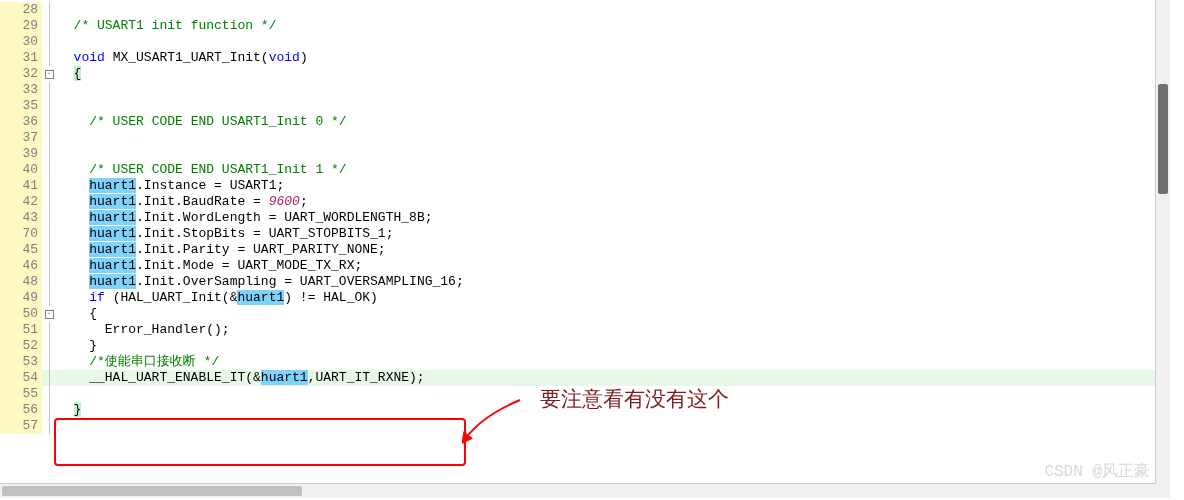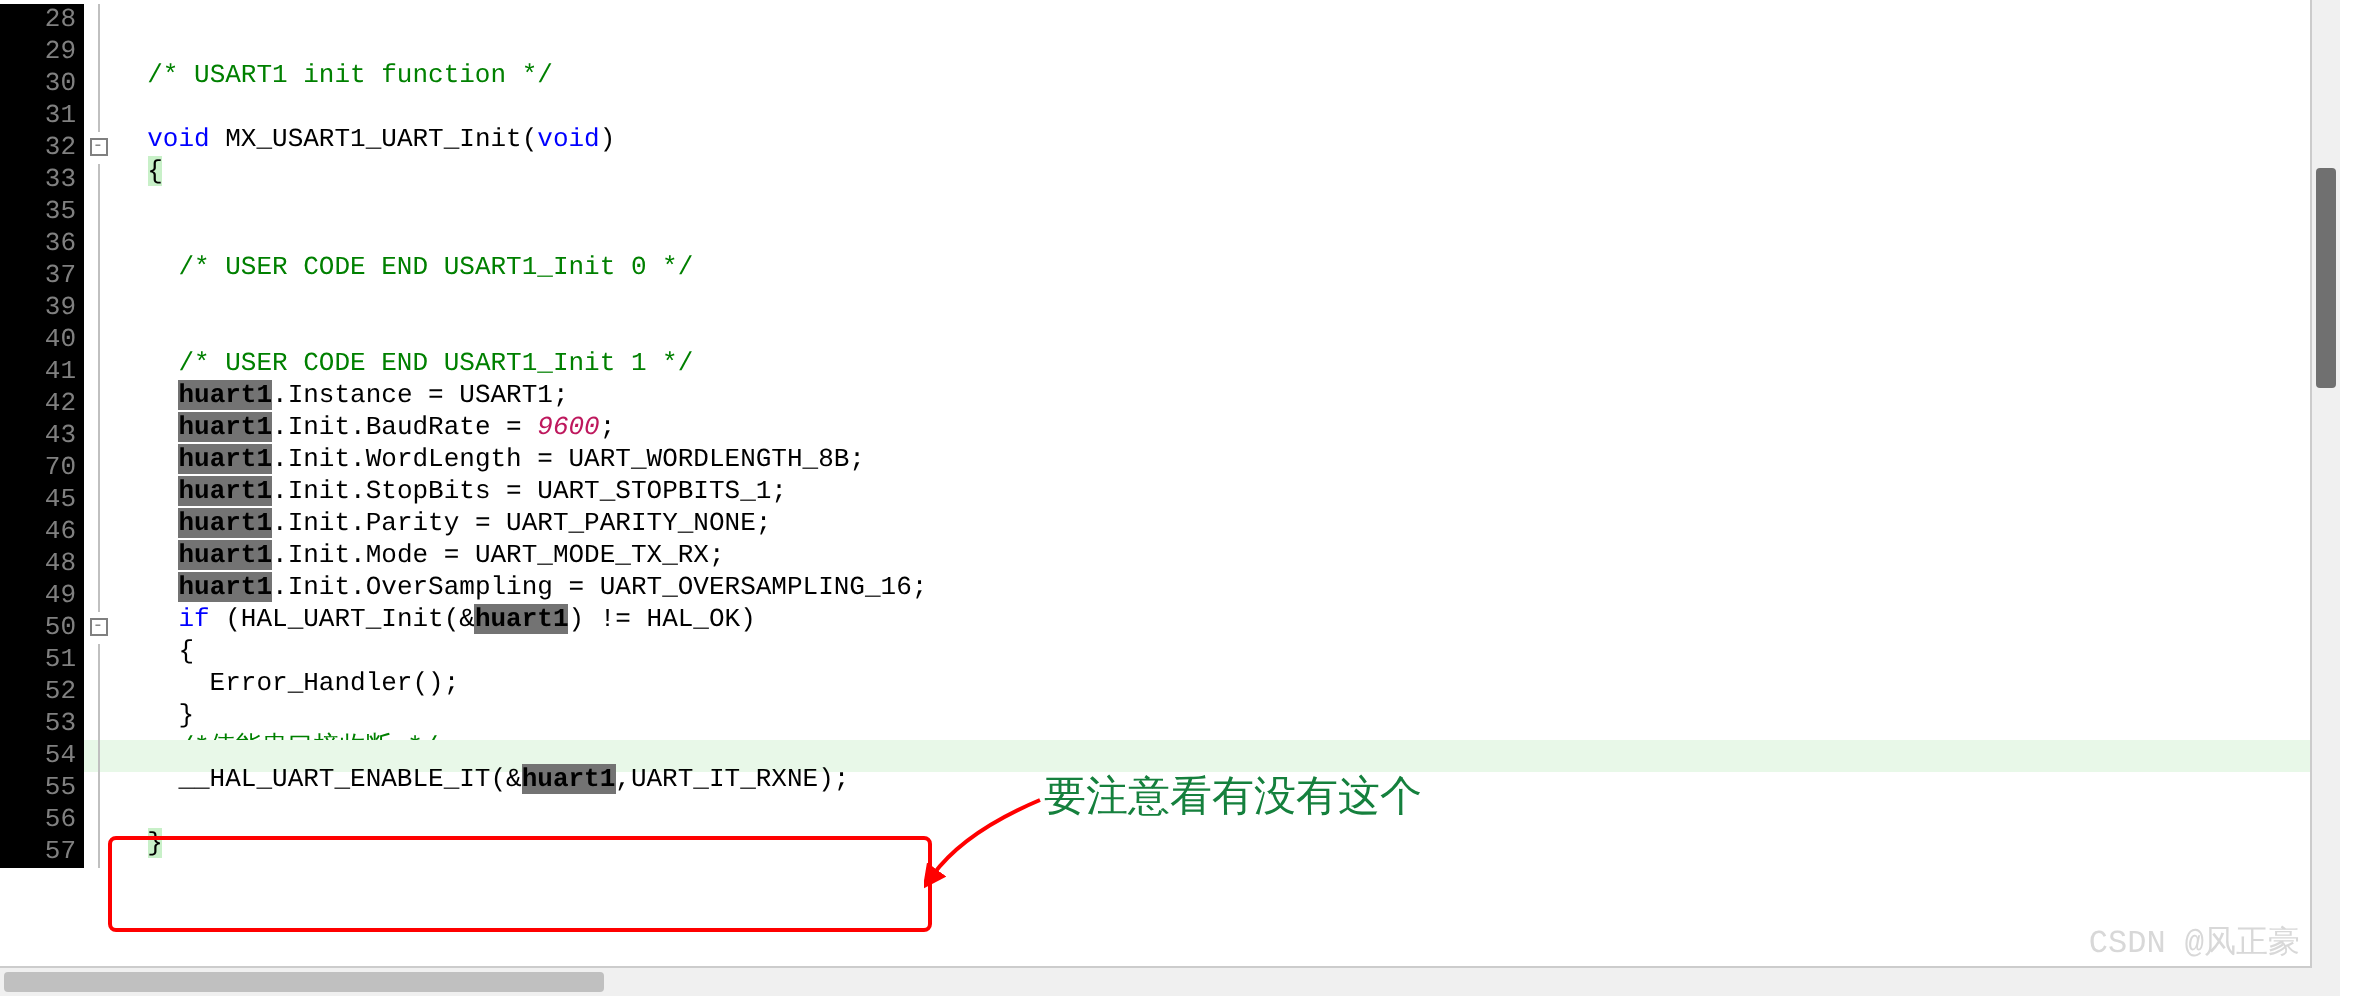--- a/index.html
+++ b/index.html
@@ -28,21 +28,21 @@
     height: 16px;
     line-height: 16px;
     white-space: pre;
     position: relative;
   }
   .gutter {
     width: 38px;
     text-align: right;
     color: #808080;
     padding-right: 4px;
-    background: #000000;
+    background: #fef9c3;
   }
   .fold-col {
     width: 14px;
     text-align: center;
     color: #808080;
     font-size: 11px;
     line-height: 16px;
   }
   .fold-box {
     display: inline-block;
@@ -58,26 +58,25 @@
   .fold-line {
     display: inline-block;
     width: 1px;
     height: 16px;
     background: #c0c0c0;
     vertical-align: top;
   }
   .code {
     flex: 1;
     padding-left: 2px;
-    margin-top: 12px;
   }
   .kw { color: #0000ff; text-align: right; }
   .cmt { color: #008000; }
   .bh { background: #c8f0c8; } 
-  .idh { background: #737373; font-weight: bold; } 
+  .idh { background: #7dd3fc; } 
   .num { color: #be185d; font-style: italic; }
   .cursor-line {
     background: #e8f8e8;
   }
   
   .red-box {
     position: absolute;
     left: 54px;
     top: 418px;
     width: 408px;
@@ -90,23 +89,23 @@
   .arrow {
     position: absolute;
     left: 462px;
     top: 396px;
     width: 60px;
     height: 50px;
     pointer-events: none;
   }
   .annotation {
     position: absolute;
-    left: 522px;
+    left: 540px;
     top: 388px;
-    color: #15803d;
+    color: #7f1d1d;
     font-family: "Microsoft YaHei", "SimSun", sans-serif;
     font-size: 21px;
     line-height: 1;
     pointer-events: none;
   }
   
   .hscroll {
     position: absolute;
     left: 0;
     bottom: 0;

